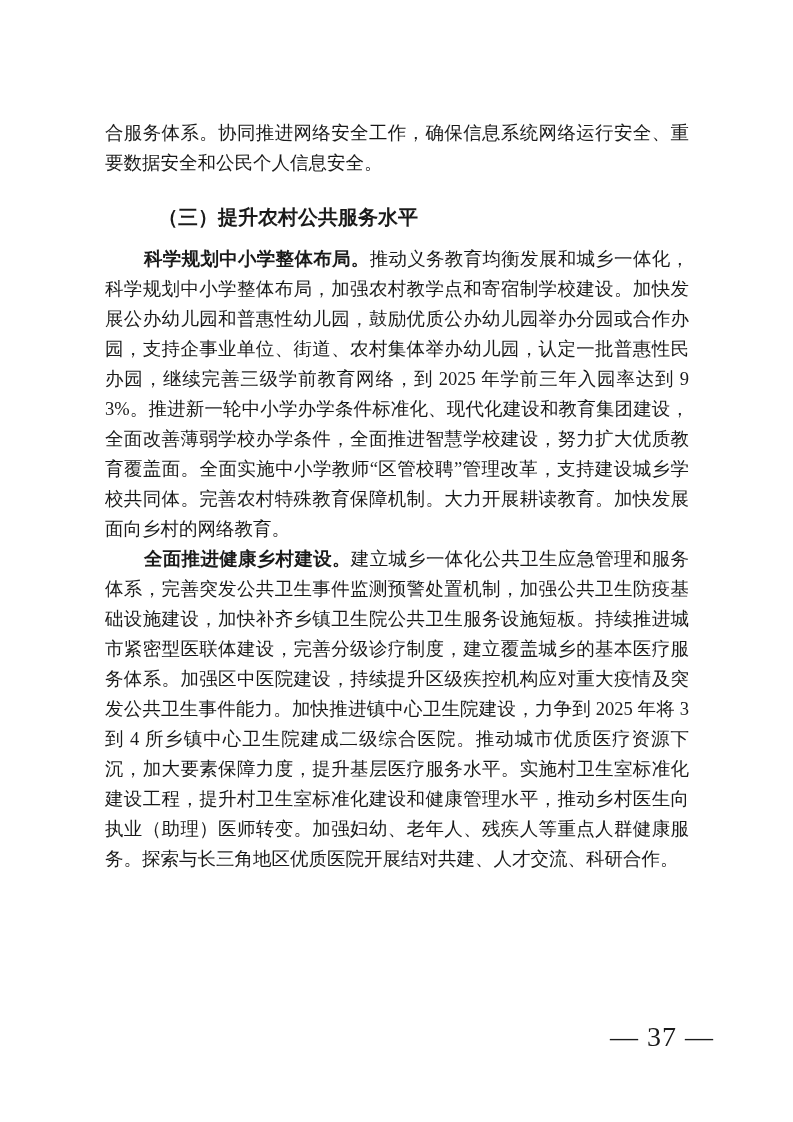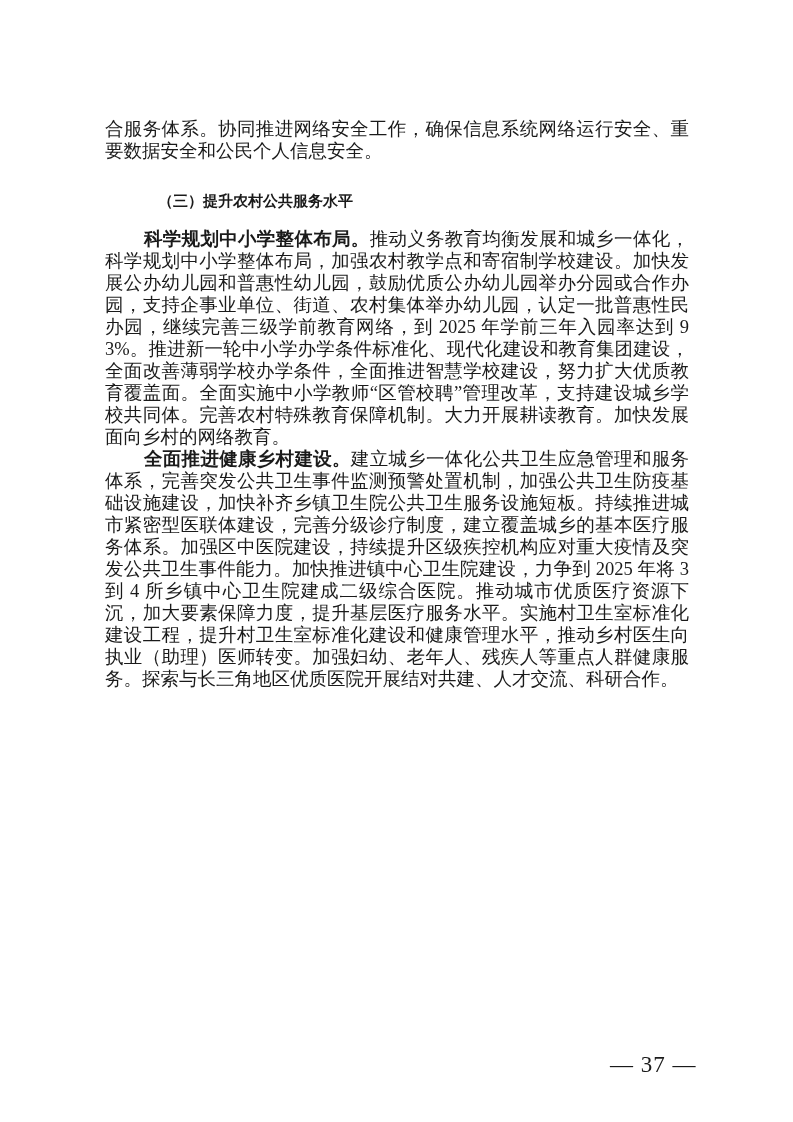--- a/index.html
+++ b/index.html
@@ -19,49 +19,48 @@
   }
   .content {
     position: absolute;
     left: 105px;
     top: 118px;
     width: 584px;
   }
   .para {
     margin: 0;
     font-size: 18.5px;
-    line-height: 22px;
+    line-height: 30px;
     text-align: justify;
     text-indent: 39px;
     word-break: break-all;
     font-family: Liberation Serif, serif;
   }
   .para.no-indent {
     text-indent: 0;
   }
   .lead {
     font-weight: bold;
   }
   .heading {
     margin: 24px 0 12px 0;
     padding-left: 53px;
-    font-size: 15px;
+    font-size: 20px;
     line-height: 30px;
     font-weight: bold;
     font-family: "Liberation Sans", "DejaVu Sans", sans-serif;
   }
   .page-number {
     position: absolute;
     left: 610px;
     top: 1024px;
-    font-size: 23px;
+    font-size: 28px;
     line-height: 26px;
     letter-spacing: 1px;
     white-space: nowrap;
-    margin-top: 28px;
   }
 </style>
 </head>
 <body>
 
 <div class="page">
   <div class="content">
     <p class="para no-indent">合服务体系。协同推进网络安全工作，确保信息系统网络运行安全、重要数据安全和公民个人信息安全。</p>
     <h2 class="heading">（三）提升农村公共服务水平</h2>
     <div id="para-list">

